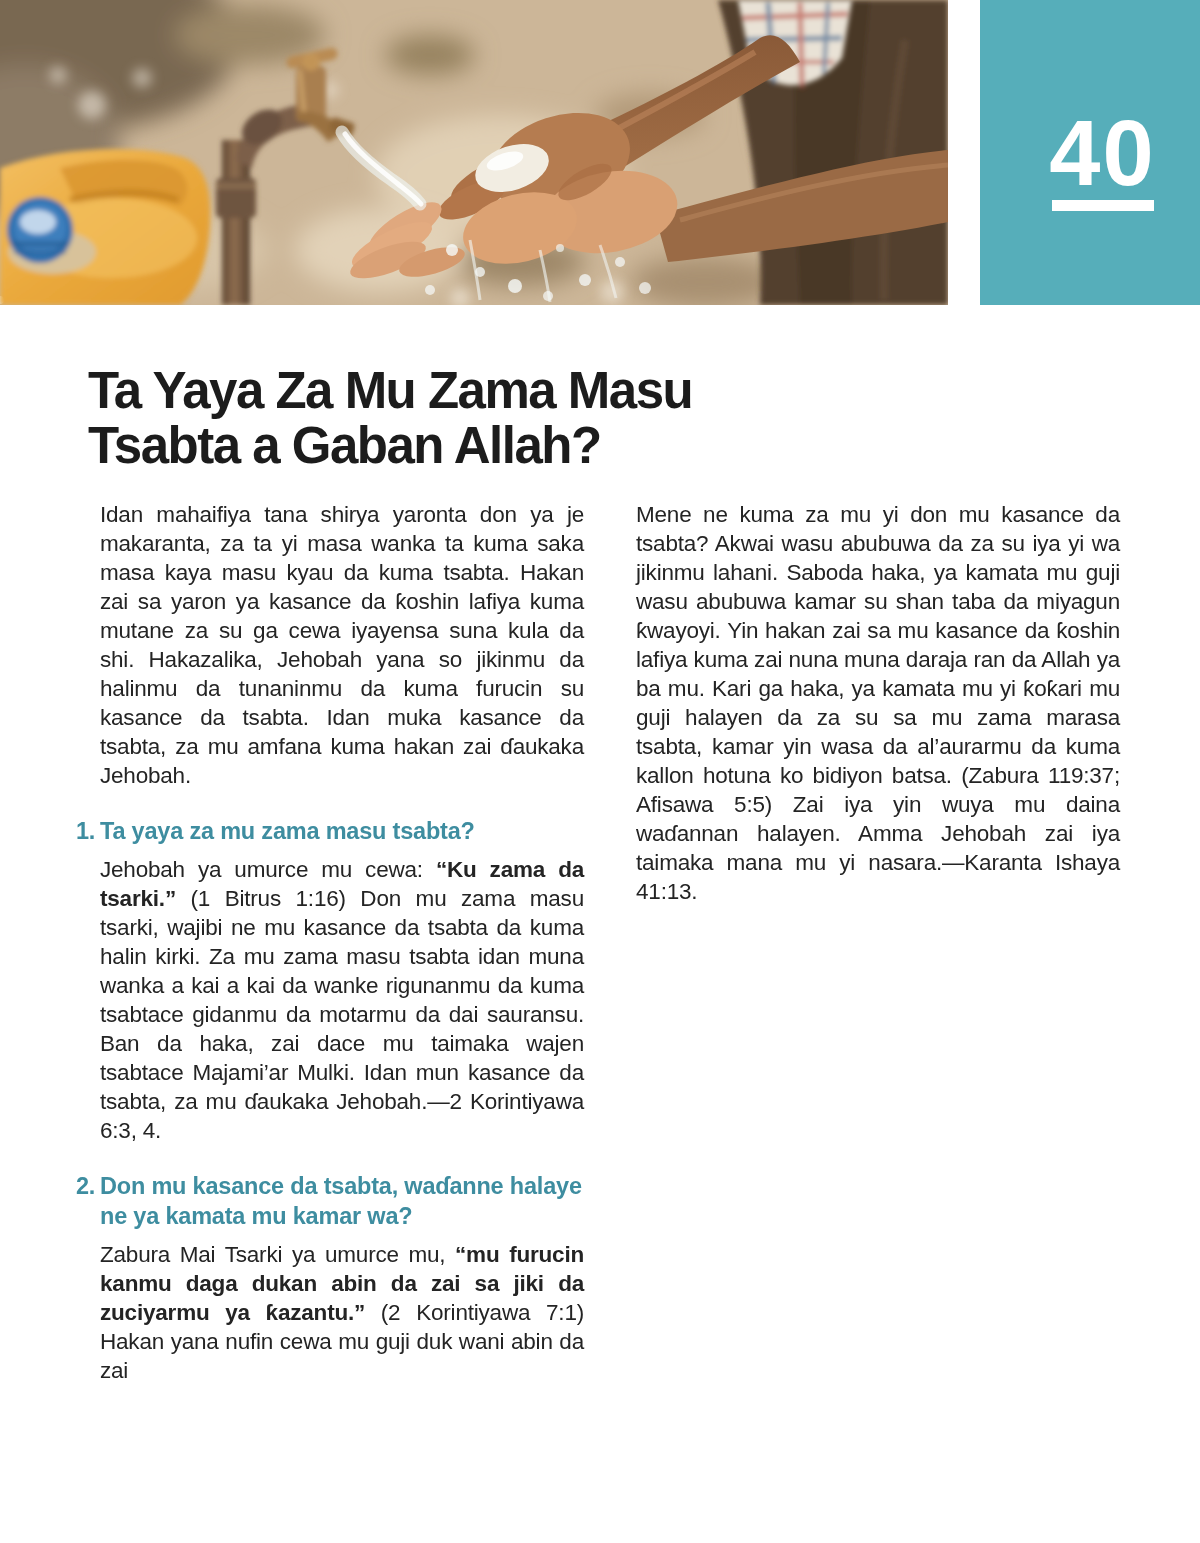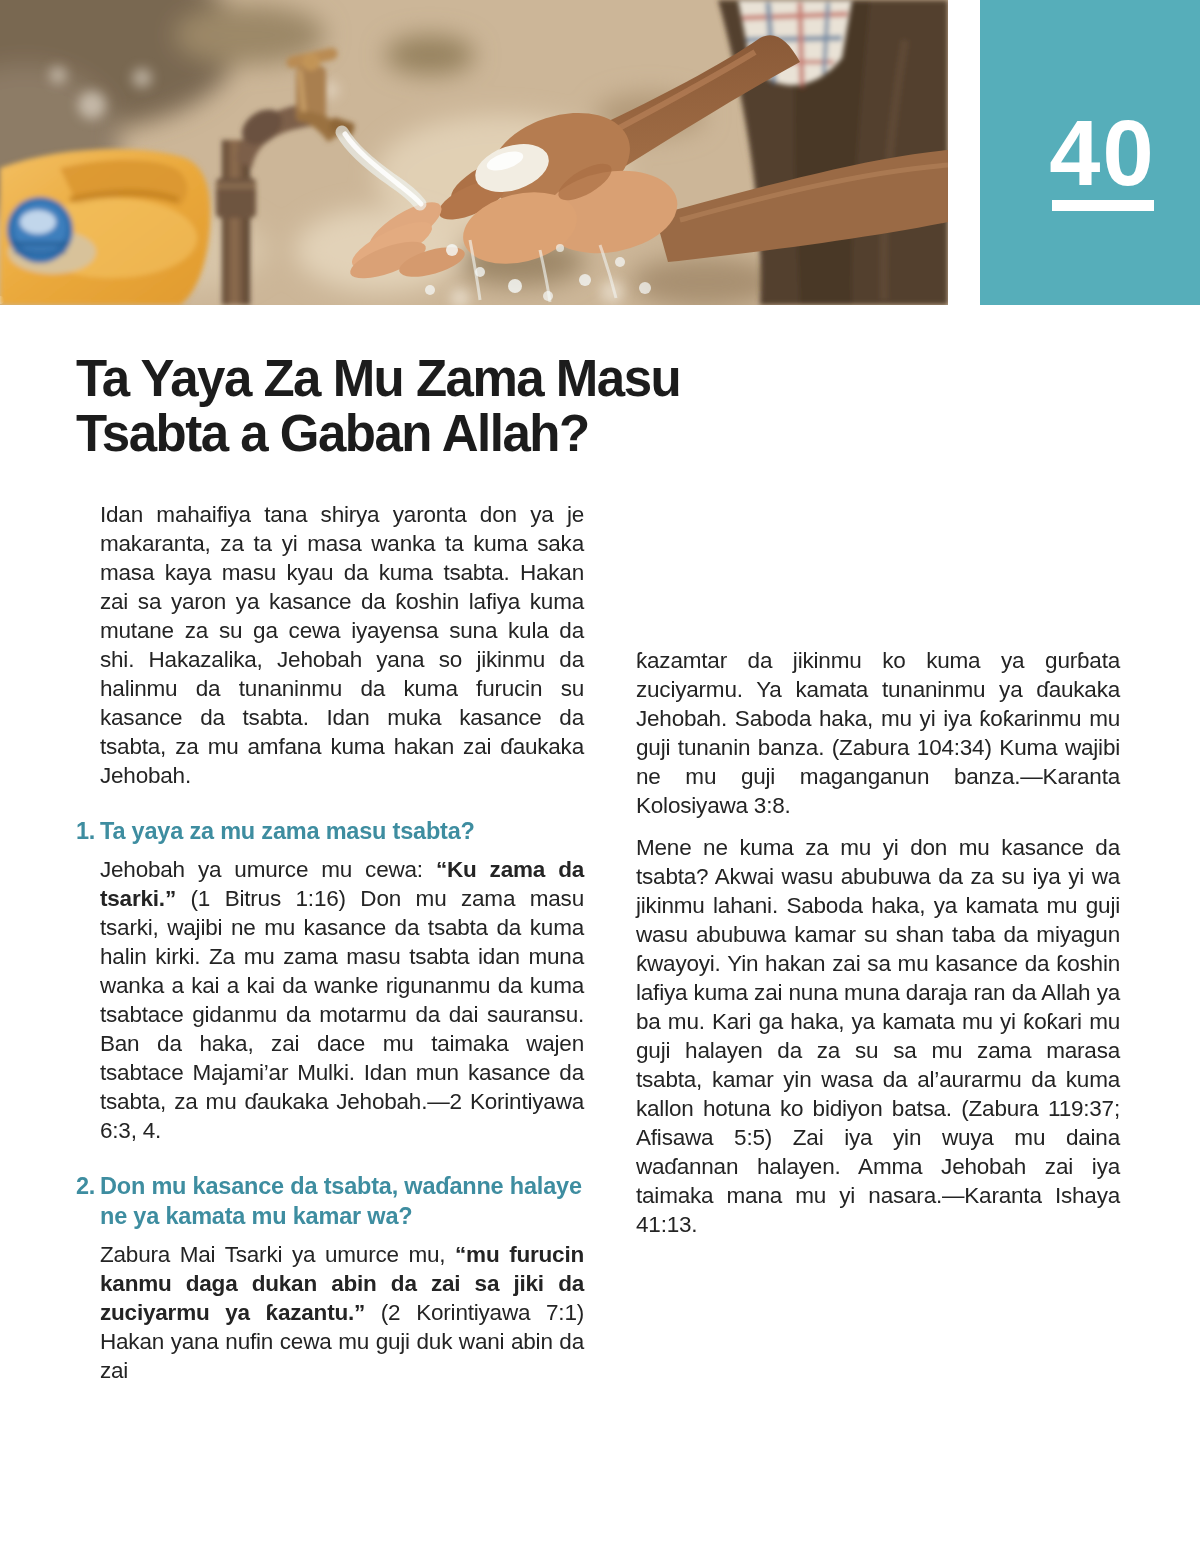--- a/index.html
+++ b/index.html
@@ -25,29 +25,29 @@
     text-align:center;
     color:#ffffff;font-weight:bold;font-size:92px;line-height:1;
     letter-spacing:2px;
   }
   .badge-bar{
     position:absolute;top:200px;left:50%;margin-left:-51px;
     width:102px;height:11px;background:#ffffff;
   }
   
   .title{
-    position:absolute;left:76px;top:351px;width:760px;margin:0;
+    position:absolute;left:76px;top:351px;width:760px;margin:12px;
     font-size:51px;line-height:55px;font-weight:bold;
     letter-spacing:-1.5px;
     color:var(--title-text,#1c1c1c);
   }
   
   .columns{
     position:absolute;left:76px;top:500px;width:1052px;
-    display:flex;gap:28px;align-items:center;
+    display:flex;gap:28px;align-items:flex-start;
   }
   .col{width:508px;}
   .para{
     margin:0 0 13px 0;padding-left:24px;
     font-size:22.5px;line-height:29px;letter-spacing:-0.2px;
     text-align:justify;
     color:var(--body-text,#242424);
   }
   .para strong{font-weight:bold;}
   .question{
@@ -223,18 +223,17 @@
 
   <div class="columns">
     <div class="col" id="col-left">
         <p class="para"><span>Idan mahaifiya tana shirya yaronta don ya je makaranta, za ta yi masa wanka ta kuma saka masa kaya masu kyau da kuma tsabta. Hakan zai sa yaron ya kasance da ƙoshin lafiya kuma mutane za su ga cewa iyayensa suna kula da shi. Hakazalika, Jehobah yana so jikinmu da halinmu da tunaninmu da kuma furucin su kasance da tsabta. Idan muka kasance da tsabta, za mu amfana kuma hakan zai ɗaukaka Jehobah.</span></p>
         <p class="question"><span class="q-num">1.</span><span class="q-text">Ta yaya za mu zama masu tsabta?</span></p>
         <p class="para"><span>Jehobah ya umurce mu cewa: </span><strong>“Ku zama da tsarki.”</strong><span> (1 Bitrus 1:16) Don mu zama masu tsarki, wajibi ne mu kasance da tsabta da kuma halin kirki. Za mu zama masu tsabta idan muna wanka a kai a kai da wanke rigunanmu da kuma tsabtace gidanmu da motarmu da dai sauransu. Ban da haka, zai dace mu taimaka wajen tsabtace Majami’ar Mulki. Idan mun kasance da tsabta, za mu ɗaukaka Jehobah.—2 Korintiyawa 6:3, 4.</span></p>
         <p class="question"><span class="q-num">2.</span><span class="q-text">Don mu kasance da tsabta, waɗanne halaye ne ya kamata mu kamar wa?</span></p>
         <p class="para"><span>Zabura Mai Tsarki ya umurce mu, </span><strong>“mu furucin kanmu daga dukan abin da zai sa jiki da zuciyarmu ya ƙazantu.”</strong><span> (2 Korintiyawa 7:1) Hakan yana nufin cewa mu guji duk wani abin da zai</span></p>
       </div>
     <div class="col" id="col-right">
-        <p class="para"><span>ƙazamtar da jikinmu ko kuma ya gurɓata zuciyarmu. Ya kamata tunaninmu ya ɗaukaka Jehobah. Saboda haka, mu yi iya ƙoƙarinmu mu guji tunanin banza. (Zabura 104:34) Kuma wajibi ne mu guji maganganun banza.—Karanta Kolosiyawa 3:8.</span></p>
         <p class="para"><span>Mene ne kuma za mu yi don mu kasance da tsabta? Akwai wasu abubuwa da za su iya yi wa jikinmu lahani. Saboda haka, ya kamata mu guji wasu abubuwa kamar su shan taba da miyagun ƙwayoyi. Yin hakan zai sa mu kasance da ƙoshin lafiya kuma zai nuna muna daraja ran da Allah ya ba mu. Kari ga haka, ya kamata mu yi ƙoƙari mu guji halayen da za su sa mu zama marasa tsabta, kamar yin wasa da al’aurarmu da kuma kallon hotuna ko bidiyon batsa. (Zabura 119:37; Afisawa 5:5) Zai iya yin wuya mu daina waɗannan halayen. Amma Jehobah zai iya taimaka mana mu yi nasara.—Karanta Ishaya 41:13.</span></p>
       </div>
   </div>
 
 </div>
 
 </body></html>

